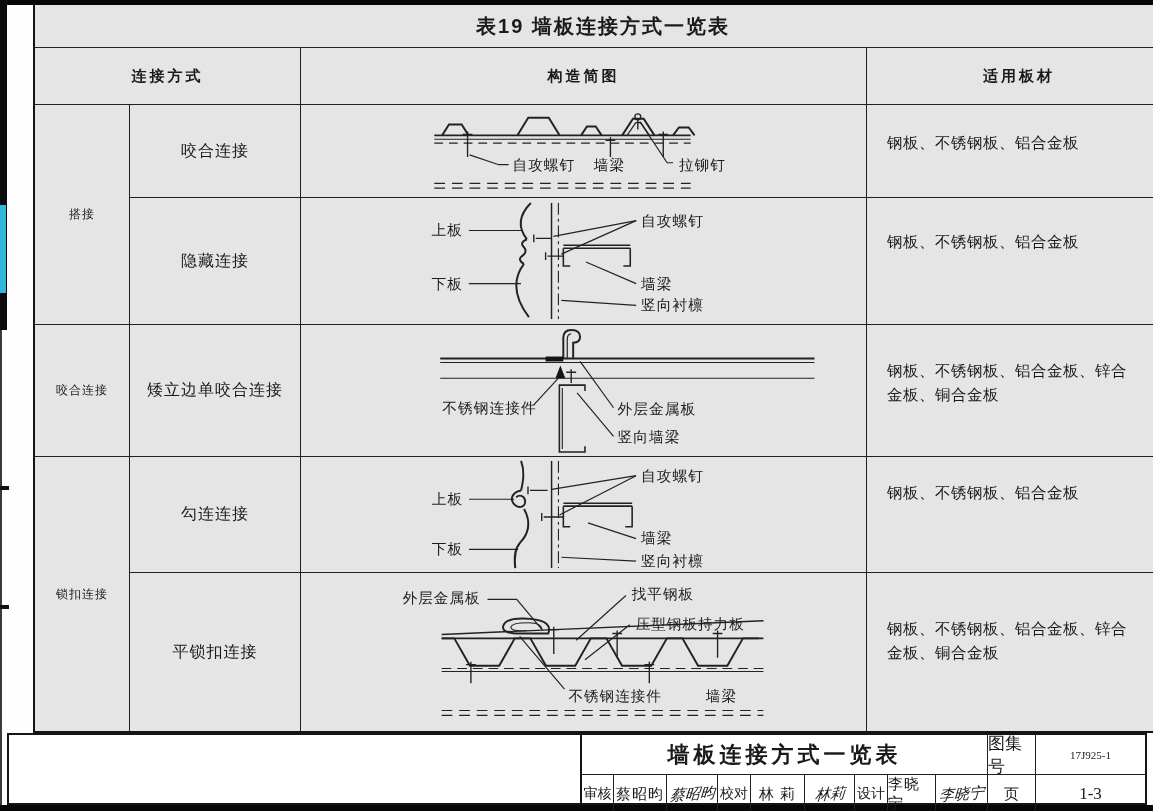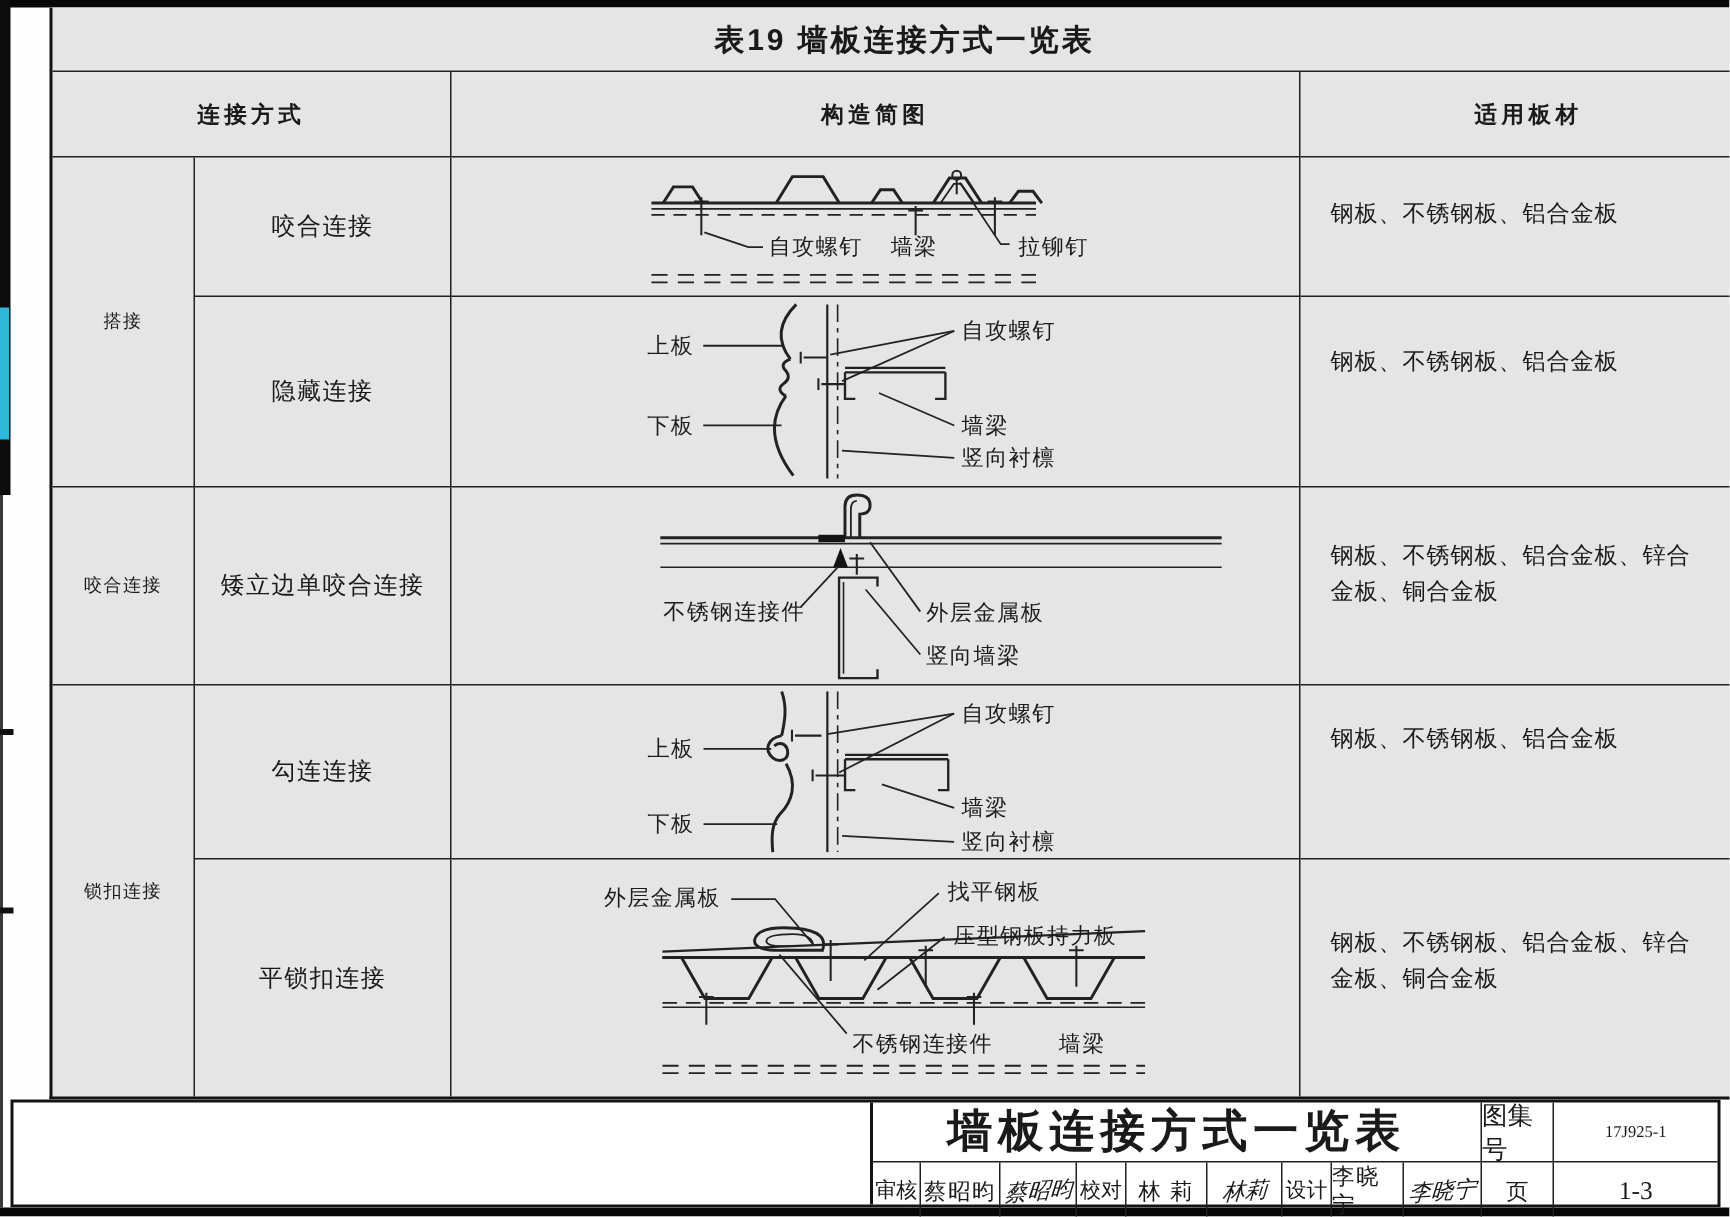--- a/index.html
+++ b/index.html
@@ -46,21 +46,21 @@
   svg text{font-family:"Liberation Sans","DejaVu Sans",sans-serif;font-size:15px;fill:#1c1c1c;letter-spacing:1px;}
 
   
   .tb{position:absolute;left:7px;top:733px;width:1140px;height:72px;border:2px solid #141414;
       box-sizing:border-box;background:#fff;display:flex;}
   .tb-spacer{width:573px;border-right:2px solid #141414;box-sizing:border-box;}
   .tb-main{flex:1;display:grid;grid-template-columns:406px 48px 1fr;grid-template-rows:40px 1fr;}
   .tbc{border-right:1.5px solid #202020;border-bottom:1.5px solid #202020;box-sizing:border-box;
        display:flex;align-items:center;justify-content:center;}
   .tbc.noR{border-right:none;} 
-  .tb-title{font-size:30px;font-weight:bold;letter-spacing:4px;}
+  .tb-title{font-size:22px;font-weight:bold;letter-spacing:4px;}
   .tb-atlas-label{font-size:17px;letter-spacing:0;}
   .tb-atlas-no{font-family:"Liberation Serif","DejaVu Serif",serif;font-size:11px;}
   .sig-row{grid-column:1/4;display:grid;box-sizing:border-box;
     grid-template-columns:32px 53px 51px 33px 54px 50px 33px 48px 52px 48px 1fr;}
   .sig-row .tbc{border-bottom:none;}
   .lbl{font-size:14px;letter-spacing:0;}
   .nm{font-size:15px;letter-spacing:1px;}
   .sig{font-family:"DejaVu Serif","Liberation Serif",serif;font-style:italic;font-size:15px;
        transform:rotate(-4deg) skewX(-8deg);white-space:nowrap;}
   .pg-label{font-size:15px;} .pg-no{font-family:"Liberation Serif","DejaVu Serif",serif;font-size:17px;}

